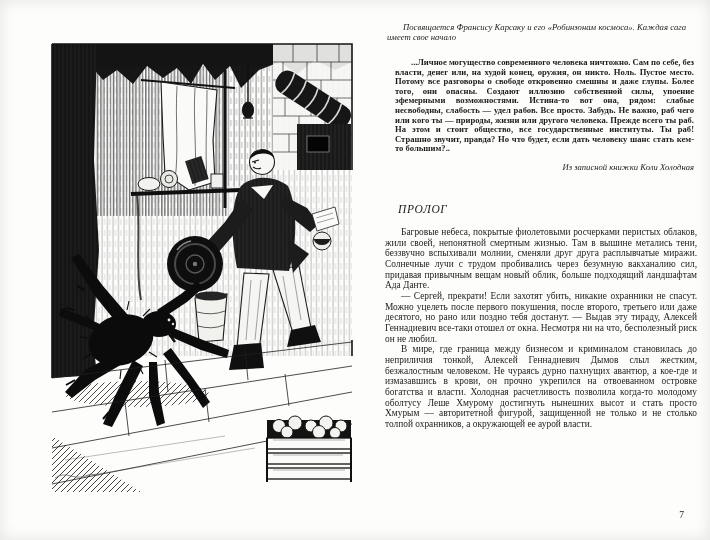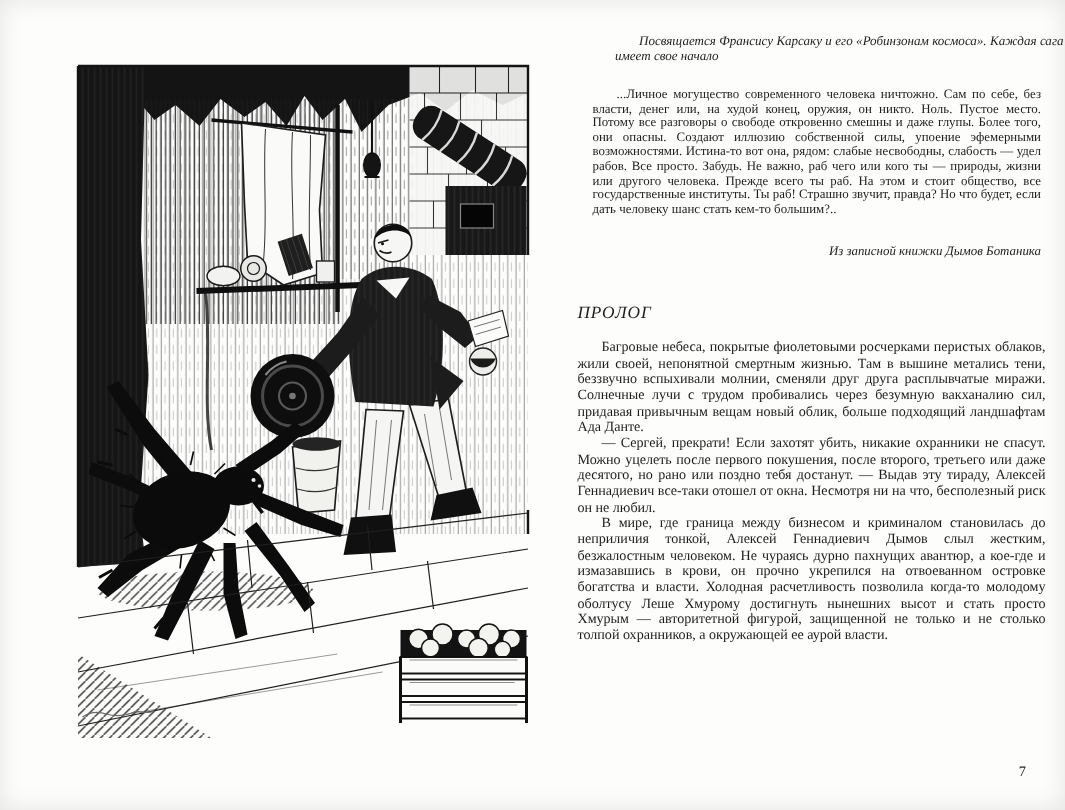--- a/index.html
+++ b/index.html
@@ -8,35 +8,35 @@
     background:#fdfdfc; overflow:hidden;
     font-family:"Liberation Serif", serif; color:#1c1c1c;
     box-shadow: inset 0 0 16px rgba(0,0,0,.10);
   }
   .illustration { position:absolute; left:45px; top:40px; width:313px; height:452px; }
   .illustration svg { display:block; width:100%; height:100%; }
 
   .textcol { position:absolute; left:384px; top:0; width:314px; height:540px; }
 
   .dedication {
-    position:absolute; top:22px; left:26px; width:299px;
+    position:absolute; top:22px; left:3px; width:299px;
     font-style:italic; font-size:8.7px; line-height:10.2px;
     text-align:justify; text-indent:16px; margin:0;
   }
   .epigraph {
     position:absolute; top:58px; left:11px; width:299px;
     font-size:8.6px; line-height:9.6px;
-    text-align:justify; text-indent:16px; margin:0;
+    text-align:justify; text-indent:16px; margin:0;font-weight:bold;
   }
   .attribution {
     position:absolute; top:162px; left:11px; width:299px;
     font-style:italic; font-size:8.6px; text-align:right; margin:0;
   }
   .heading {
-    position:absolute; top:203px; left:1px;
+    position:absolute; top:203px; left:14px;
     font-style:italic; font-weight:normal; font-size:11.5px;
     letter-spacing:.6px; margin:0;
   }
   .body-text {
     position:absolute; top:227px; left:1px; width:312px;
     font-size:9.4px; line-height:10.65px; text-align:justify;
   }
   .body-text p { margin:0; text-indent:16px; }
   .page-number {
     position:absolute; top:509px; right:14px; font-size:9.6px;
@@ -241,21 +241,21 @@
       </g>
     </svg>
   </div>
 
   <div class="textcol">
 
     <p class="dedication">Посвящается Франсису Карсаку и его «Робинзонам космоса». Каждая сага имеет свое начало</p>
 
     <p class="epigraph">...Личное могущество современного человека ничтожно. Сам по себе, без власти, денег или, на худой конец, оружия, он никто. Ноль. Пустое место. Потому все разговоры о свободе откровенно смешны и даже глупы. Более того, они опасны. Создают иллюзию собственной силы, упоение эфемерными возможностями. Истина-то вот она, рядом: слабые несвободны, слабость — удел рабов. Все просто. Забудь. Не важно, раб чего или кого ты — природы, жизни или другого человека. Прежде всего ты раб. На этом и стоит общество, все государственные институты. Ты раб! Страшно звучит, правда? Но что будет, если дать человеку шанс стать кем-то большим?..</p>
 
-    <p class="attribution">Из записной книжки Дымов Ботаника</p>
+    <p class="attribution">Из записной книжки Коли Холодная</p>
 
     <h2 class="heading">ПРОЛОГ</h2>
 
     <div class="body-text">
       <p>Багровые небеса, покрытые фиолетовыми росчерками перистых облаков, жили своей, непонятной смертным жизнью. Там в вышине метались тени, беззвучно вспыхивали молнии, сменяли друг друга расплывчатые миражи. Солнечные лучи с трудом пробивались через безумную вакханалию сил, придавая привычным вещам новый облик, больше подходящий ландшафтам Ада Данте.</p>
       <p>— Сергей, прекрати! Если захотят убить, никакие охранники не спасут. Можно уцелеть после первого покушения, после второго, третьего или даже десятого, но рано или поздно тебя достанут. — Выдав эту тираду, Алексей Геннадиевич все-таки отошел от окна. Несмотря ни на что, бесполезный риск он не любил.</p>
       <p>В мире, где граница между бизнесом и криминалом становилась до неприличия тонкой, Алексей Геннадиевич Дымов слыл жестким, безжалостным человеком. Не чураясь дурно пахнущих авантюр, а кое-где и измазавшись в крови, он прочно укрепился на отвоеванном островке богатства и власти. Холодная расчетливость позволила когда-то молодому оболтусу Леше Хмурому достигнуть нынешних высот и стать просто Хмурым — авторитетной фигурой, защищенной не только и не столько толпой охранников, а окружающей ее аурой власти.</p>
     </div>
 
     <div class="page-number">7</div>

